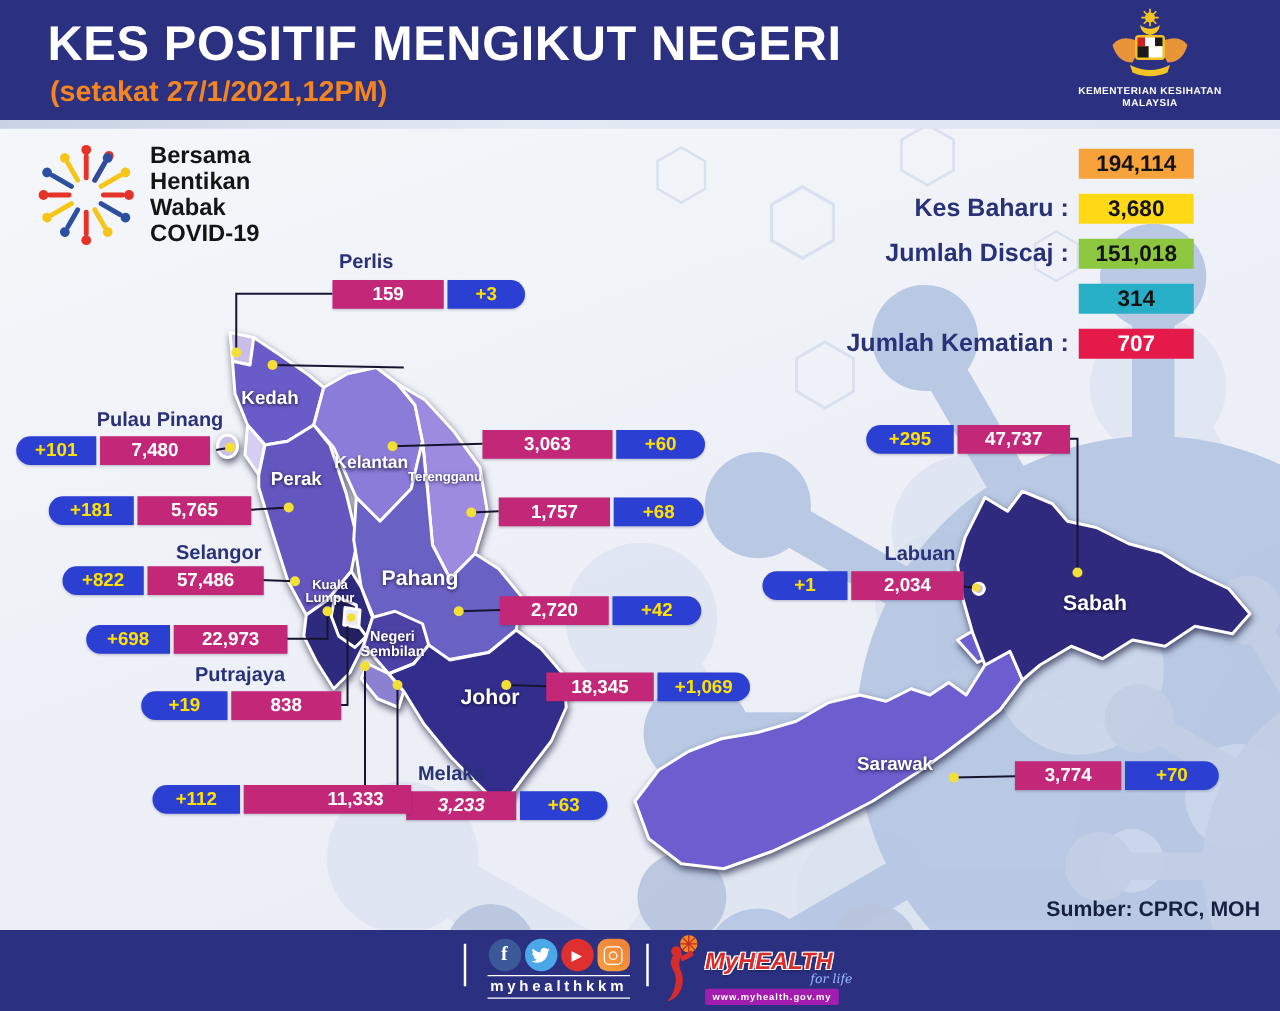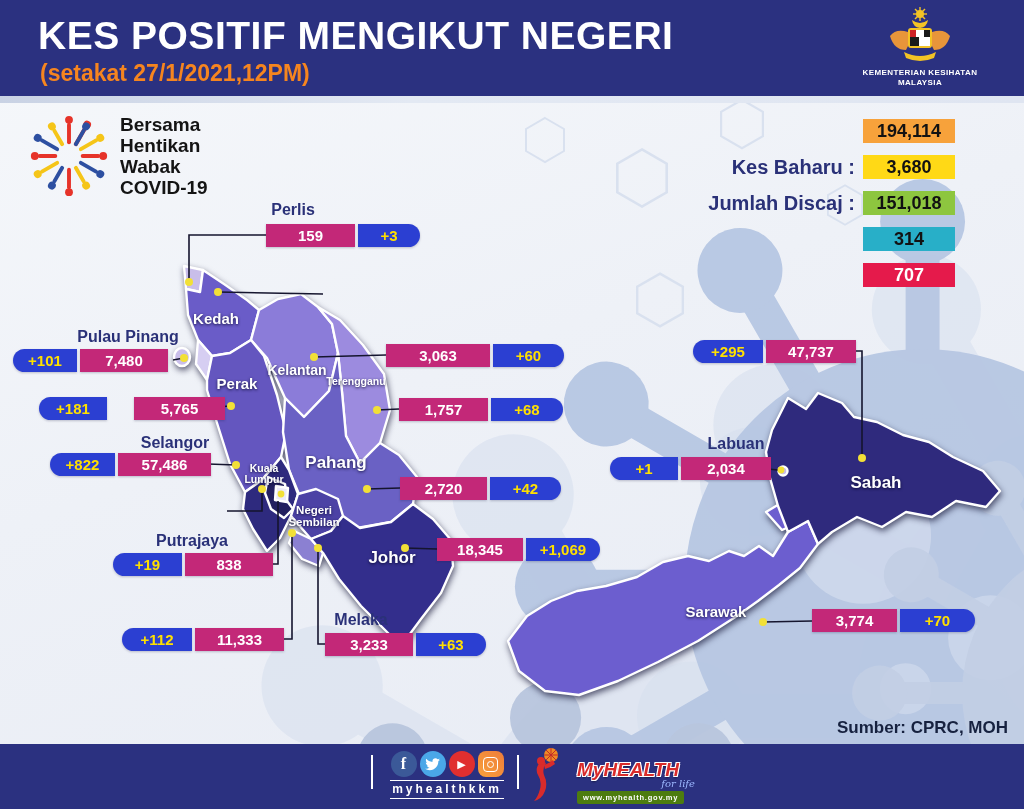--- a/index.html
+++ b/index.html
@@ -45,28 +45,28 @@
   .sicon{width:26px;height:26px;border-radius:50%;display:flex;align-items:center;
     justify-content:center;color:#fff;}
   .sicon.fb{background:#3B5998;font-size:16px;font-weight:800;font-family:"Liberation Serif",serif;}
   .sicon.yt{background:#E02F2F;font-size:11px;}
   .sicon.ig{background:linear-gradient(45deg,#f7a03c,#ef7d3a);border-radius:8px;}
   .ig-in{width:13px;height:13px;border:1.6px solid #fff;border-radius:4px;position:relative;}
   .ig-in:after{content:"";position:absolute;left:3px;top:3px;width:5px;height:5px;
     border:1.4px solid #fff;border-radius:50%;}
   .handle{margin-top:3px;border-top:1.5px solid #fff;border-bottom:1.5px solid #fff;
     padding:1px 0 2px;color:#fff;font-size:12px;font-weight:700;letter-spacing:3px;}
-  .myhealth{position:absolute;left:530px;top:3px;display:flex;gap:13px;}
+  .myhealth{position:absolute;left:530px;top:3px;display:flex;}
   .mh-text{margin-left:2px;position:relative;width:118px;}
   .mh-name{color:#D92B2B;font-size:19px;font-weight:800;font-style:italic;
     text-shadow:-1px -1px 0 #fff,1px -1px 0 #fff,-1px 1px 0 #fff,1px 1px 0 #fff,0 2px 2px rgba(0,0,0,.5);
     margin-top:12px;}
   .mh-tag{position:absolute;right:0;top:31px;color:#9db8ff;font-size:10px;font-style:italic;
     font-family:"DejaVu Serif",serif;}
-  .mh-url{position:absolute;left:0;top:44px;background:#4d7c0f;color:#fff;font-size:7.5px;
+  .mh-url{position:absolute;left:0;top:44px;background:#a21caf;color:#fff;font-size:7.5px;
     font-weight:700;letter-spacing:.8px;padding:2px 6px;border-radius:2px;}
   svg{display:block;}
 </style>
 </head>
 <body>
 
 <div class="poster">
 
   <svg width="1024" height="809" style="position:absolute;left:0;top:0;" viewBox="0 0 1024 809">
     <defs>
@@ -283,20 +283,21 @@
     <span class="stat-badge" style="background:#FFD916;">3,680</span>
   </div>
   <div class="stat-row" style="top:191px;">
     <span class="stat-label">Jumlah Discaj :</span>
     <span class="stat-badge" style="background:#8DC63F;">151,018</span>
   </div>
   <div class="stat-row" style="top:227px;">
     <span class="stat-badge" style="background:#28AFC8;">314</span>
   </div>
   <div class="stat-row" style="top:263px;">
+    <span class="stat-label">Jumlah Kematian :</span>
     <span class="stat-badge" style="background:#E51A4B;color:#fff;">707</span>
   </div>
 
   <div class="slabel" style="left:293px;top:201px;">Perlis</div>
   <div class="slabel" style="left:128px;top:328px;">Pulau Pinang</div>
   <div class="slabel" style="left:175px;top:434px;">Selangor</div>
   <div class="slabel" style="left:192px;top:532px;">Putrajaya</div>
   <div class="slabel" style="left:361px;top:611px;">Melaka</div>
   <div class="slabel" style="left:736px;top:435px;">Labuan</div>
 
@@ -314,47 +315,51 @@
   </div>
   <div class="badge r" style="left:400px;top:477px;">
     <span class="seg pink" style="width:87px;">2,720</span>
     <span class="seg blue" style="width:71px;">+42</span>
   </div>
   <div class="badge r" style="left:437px;top:538px;">
     <span class="seg pink" style="width:86px;">18,345</span>
     <span class="seg blue" style="width:74px;">+1,069</span>
   </div>
   <div class="badge r" style="left:325px;top:633px;">
-    <span class="seg pink" style="width:88px;">3,233</span>
+    <span class="seg pink" style="width:88px;font-style:italic;">3,233</span>
     <span class="seg blue" style="width:70px;">+63</span>
   </div>
   <div class="badge r" style="left:812px;top:609px;">
     <span class="seg pink" style="width:85px;">3,774</span>
     <span class="seg blue" style="width:75px;">+70</span>
   </div>
 
   <div class="badge l" style="left:13px;top:349px;">
     <span class="seg blue" style="width:64px;">+101</span>
     <span class="seg pink" style="width:88px;">7,480</span>
   </div>
   <div class="badge l" style="left:39px;top:397px;">
     <span class="seg blue" style="width:68px;">+181</span>
-    <span class="seg pink" style="width:91px;margin-left:24px;">5,765</span>
+    <span class="seg pink" style="width:91px;">5,765</span>
   </div>
   <div class="badge l" style="left:50px;top:453px;">
     <span class="seg blue" style="width:65px;">+822</span>
     <span class="seg pink" style="width:93px;">57,486</span>
   </div>
+  <div class="badge l" style="left:69px;top:500px;">
+    <span class="seg blue" style="width:67px;">+698</span>
+    <span class="seg pink" style="width:91px;">22,973</span>
+  </div>
   <div class="badge l" style="left:113px;top:553px;">
     <span class="seg blue" style="width:69px;">+19</span>
     <span class="seg pink" style="width:88px;">838</span>
   </div>
   <div class="badge l" style="left:122px;top:628px;">
     <span class="seg blue" style="width:70px;">+112</span>
-    <span class="seg pink" style="width:89px;">11,333</span>
+    <span class="seg pink" style="width:89px;padding-left:45px;">11,333</span>
   </div>
   <div class="badge l" style="left:693px;top:340px;">
     <span class="seg blue" style="width:70px;">+295</span>
     <span class="seg pink" style="width:90px;">47,737</span>
   </div>
   <div class="badge l" style="left:610px;top:457px;">
     <span class="seg blue" style="width:68px;">+1</span>
     <span class="seg pink" style="width:90px;">2,034</span>
   </div>
 

